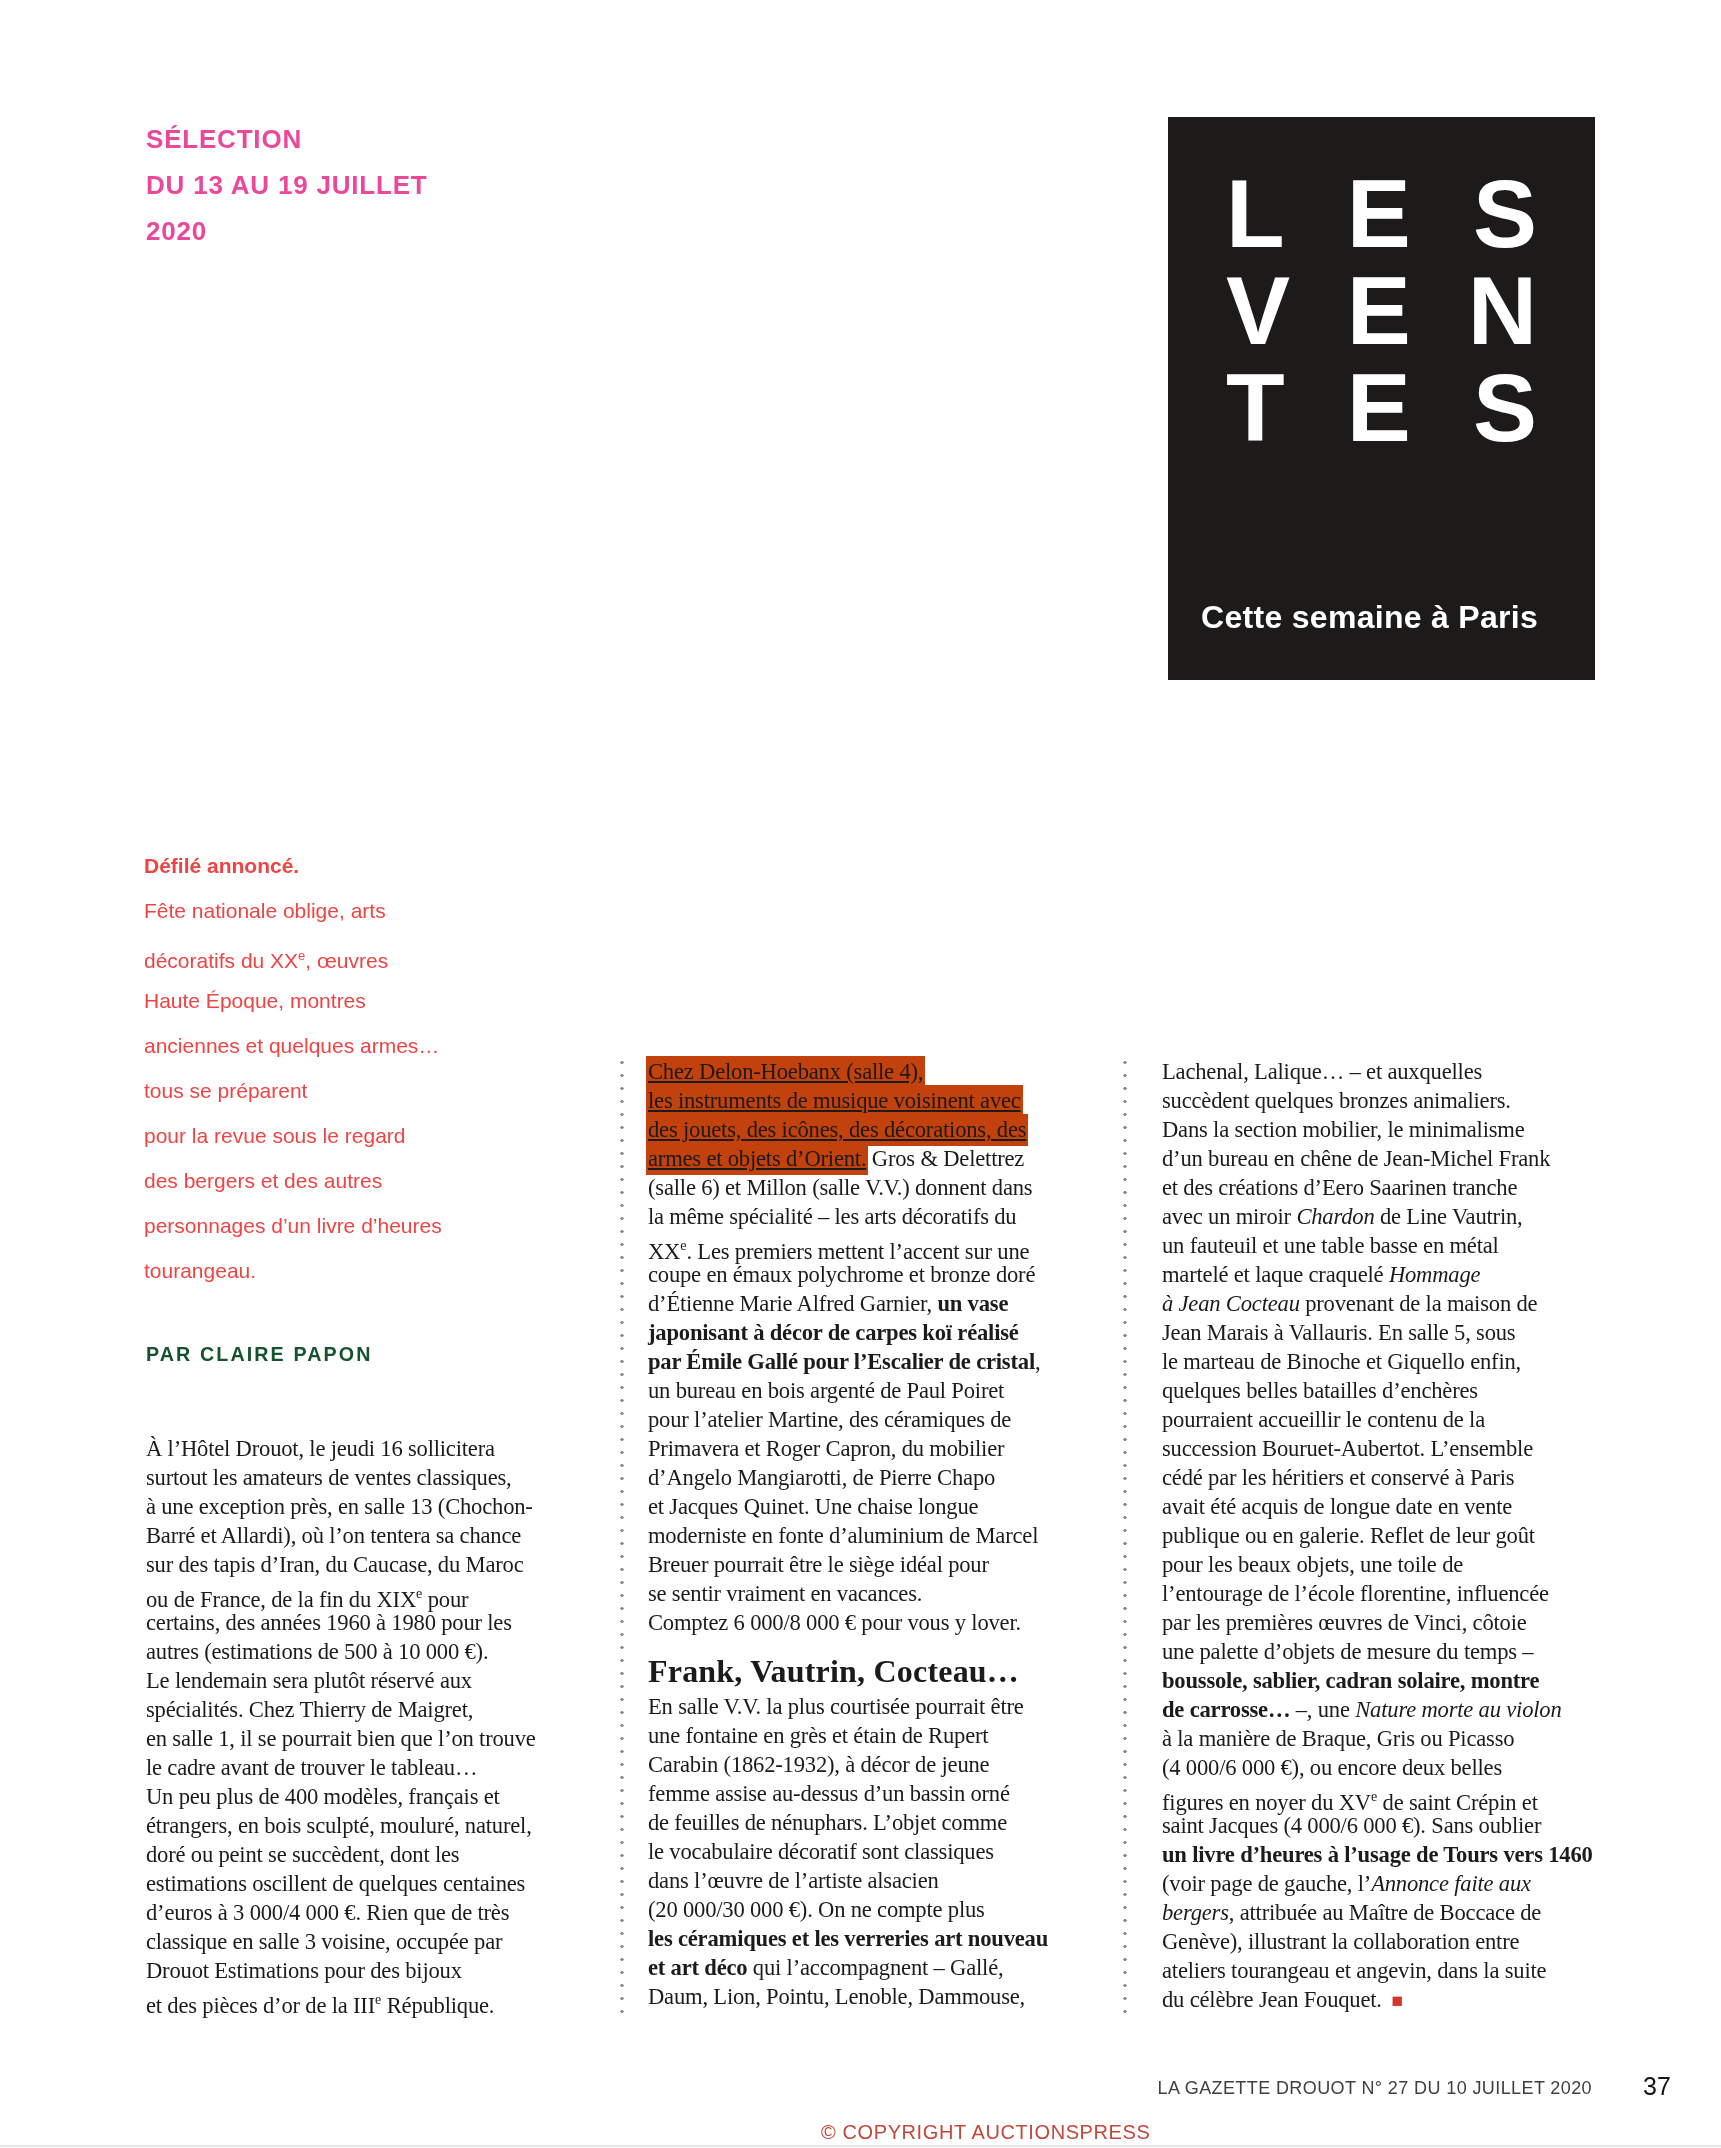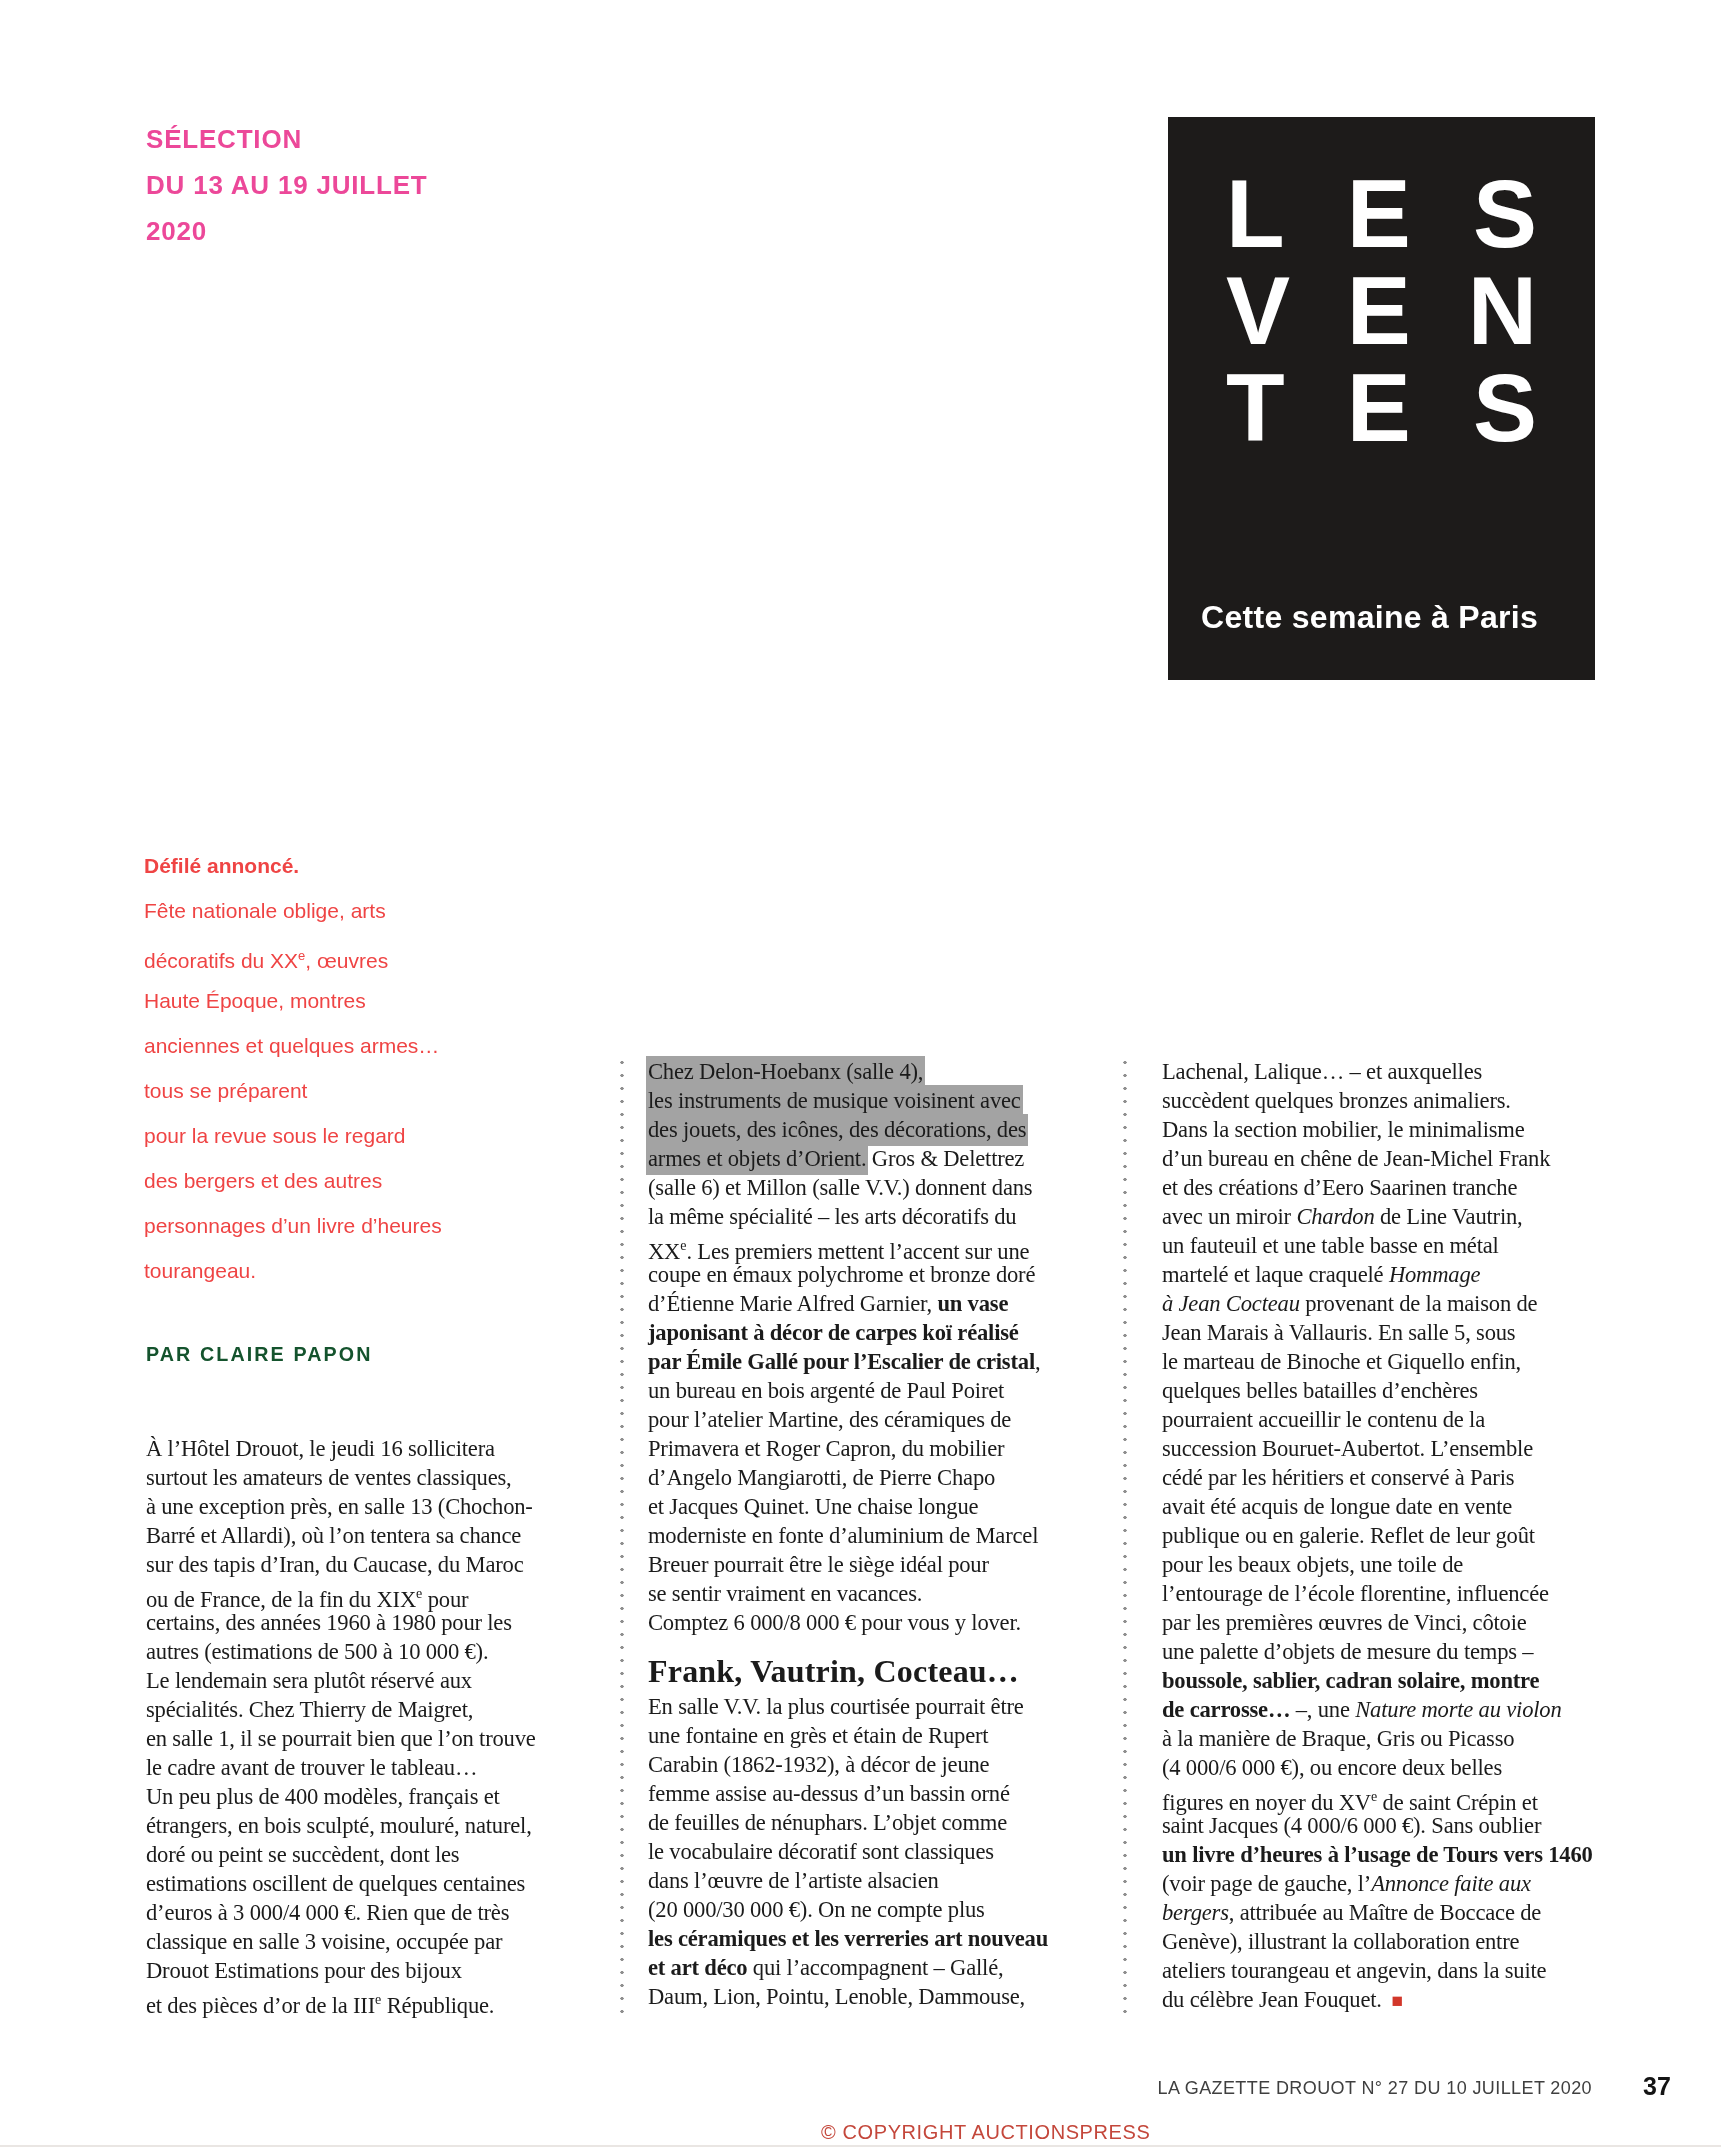--- a/index.html
+++ b/index.html
@@ -27,36 +27,36 @@
   
   .serif-col{position:absolute;width:519px;font-family:"Liberation Serif",serif;
              font-size:22.6px;letter-spacing:-0.2px;color:#1b1b1b;}
   .serif-col .tline{height:29px;line-height:29px;white-space:nowrap;}
   #col1{left:146px;top:1434px;}
   #col2{left:648px;top:1057px;}
   #col3{left:1150px;top:1057px;margin-left:12px;}
 
   .b{font-weight:700;}
   .i{font-style:italic;}
-  .hl{background:#a3a3a3;padding:2.9px 1.9px 3.8px;margin:0 -1.9px;}
+  .hl{background:#c2410c;padding:2.9px 1.9px 3.8px;margin:0 -1.9px;text-decoration:underline;}
   .sup{font-size:.62em;vertical-align:super;letter-spacing:0;}
   .subhead{margin-top:13.4px;height:42px !important;line-height:42px !important;
            font-size:32px;font-weight:700;letter-spacing:0.2px;}
   .endmark{color:#d2372a;margin-left:9.6px;font-size:.85em;}
 
   
   .dots{position:absolute;top:1056px;height:963px;width:3.8px;
         background-image:radial-gradient(circle,#8f8f8f 1.4px,rgba(143,143,143,0) 1.8px);
         background-size:3.8px 13px;background-repeat:repeat-y;background-position:center top;}
   #dots1{left:620px;}
   #dots2{left:1123px;}
 
   
   .footer-issue{position:absolute;right:130px;top:2078px;font-size:18px;color:#3f3f3f;letter-spacing:0.4px;}
-  .footer-page{position:absolute;left:1643px;top:2072px;font-size:25px;font-weight:700;color:#141414;}
+  .footer-page{position:absolute;left:1643px;top:2072px;font-size:25px;font-weight:400;color:#141414;}
   .copyright{position:absolute;left:821px;top:2121px;font-size:20px;color:#c4473b;letter-spacing:0.6px;}
   .hairline{position:absolute;left:0;top:2145px;width:1722px;height:1.9px;background:#eae6e3;}
 </style>
 </head>
 <body>
 
 <div class="page">
 
   <div class="kicker">
     <div>SÉLECTION</div>

